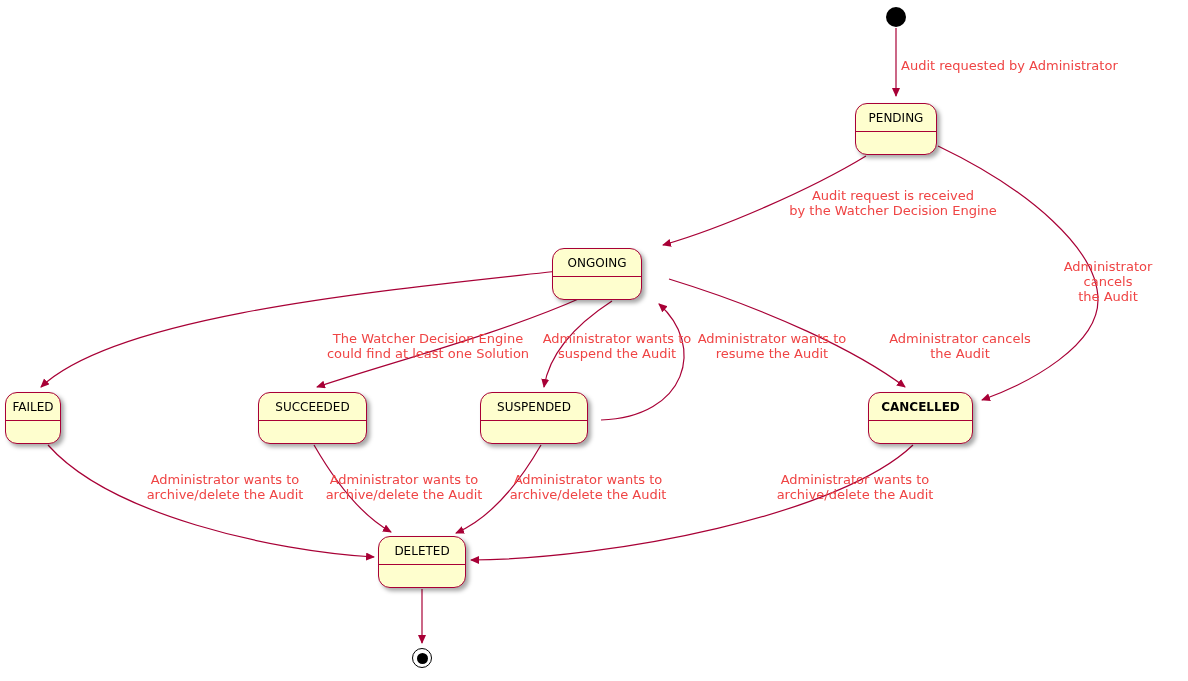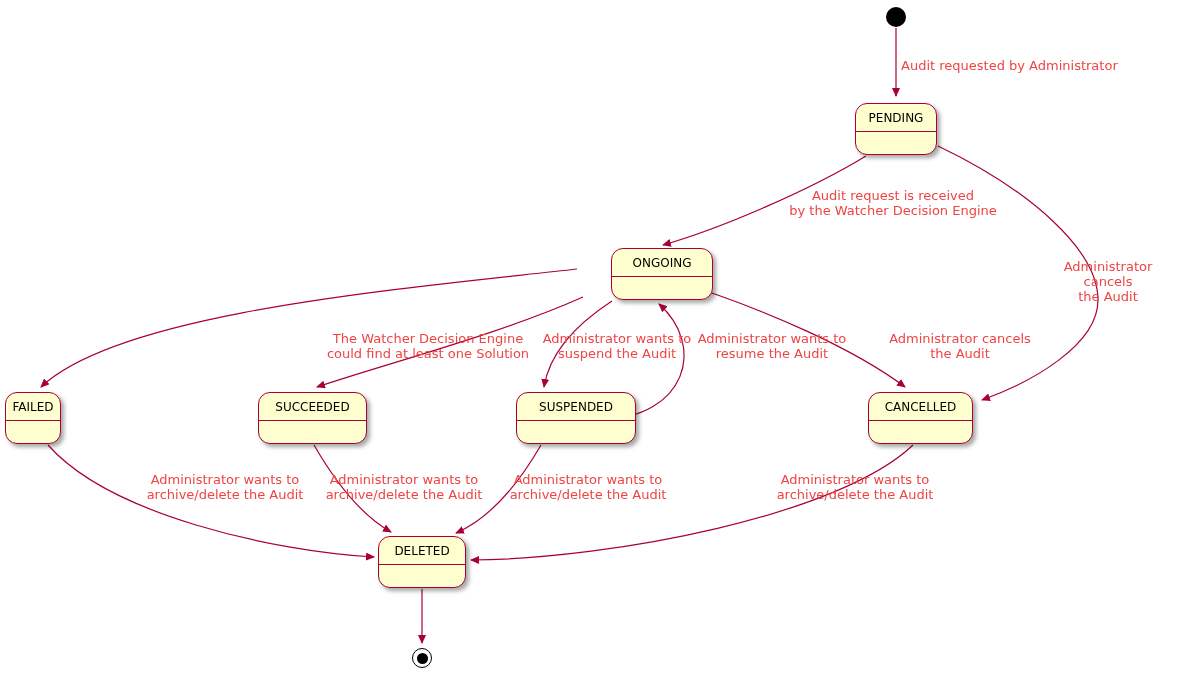--- a/index.html
+++ b/index.html
@@ -68,41 +68,41 @@
     <path class="edge" d="M422,589 L422,643" marker-end="url(#arrowhead)"></path>
   </svg>
 
   <div class="initial-node" style="left:886px; top:7px;"></div>
 
   <div class="state" style="left:855px; top:103px; width:82px;">
     <div class="state-title">PENDING</div>
     <div class="state-body"></div>
   </div>
 
-  <div class="state" style="left:611px; top:248px; width:102px;">
+  <div class="state" style="left:552px; top:248px; width:90px;">
     <div class="state-title">ONGOING</div>
     <div class="state-body"></div>
   </div>
 
   <div class="state" style="left:5px; top:392px; width:56px;">
     <div class="state-title">FAILED</div>
     <div class="state-body"></div>
   </div>
 
   <div class="state" style="left:258px; top:392px; width:109px;">
     <div class="state-title">SUCCEEDED</div>
     <div class="state-body"></div>
   </div>
 
-  <div class="state" style="left:516px; top:392px; width:120px;">
+  <div class="state" style="left:480px; top:392px; width:108px;">
     <div class="state-title">SUSPENDED</div>
     <div class="state-body"></div>
   </div>
 
-  <div class="state" style="left:868px; top:392px; width:105px;">
+  <div class="state" style="left:868px; top:392px; width:105px;font-weight:bold;">
     <div class="state-title">CANCELLED</div>
     <div class="state-body"></div>
   </div>
 
   <div class="state" style="left:378px; top:536px; width:88px;">
     <div class="state-title">DELETED</div>
     <div class="state-body"></div>
   </div>
 
   <div class="final-node" style="left:412px; top:648px;">

